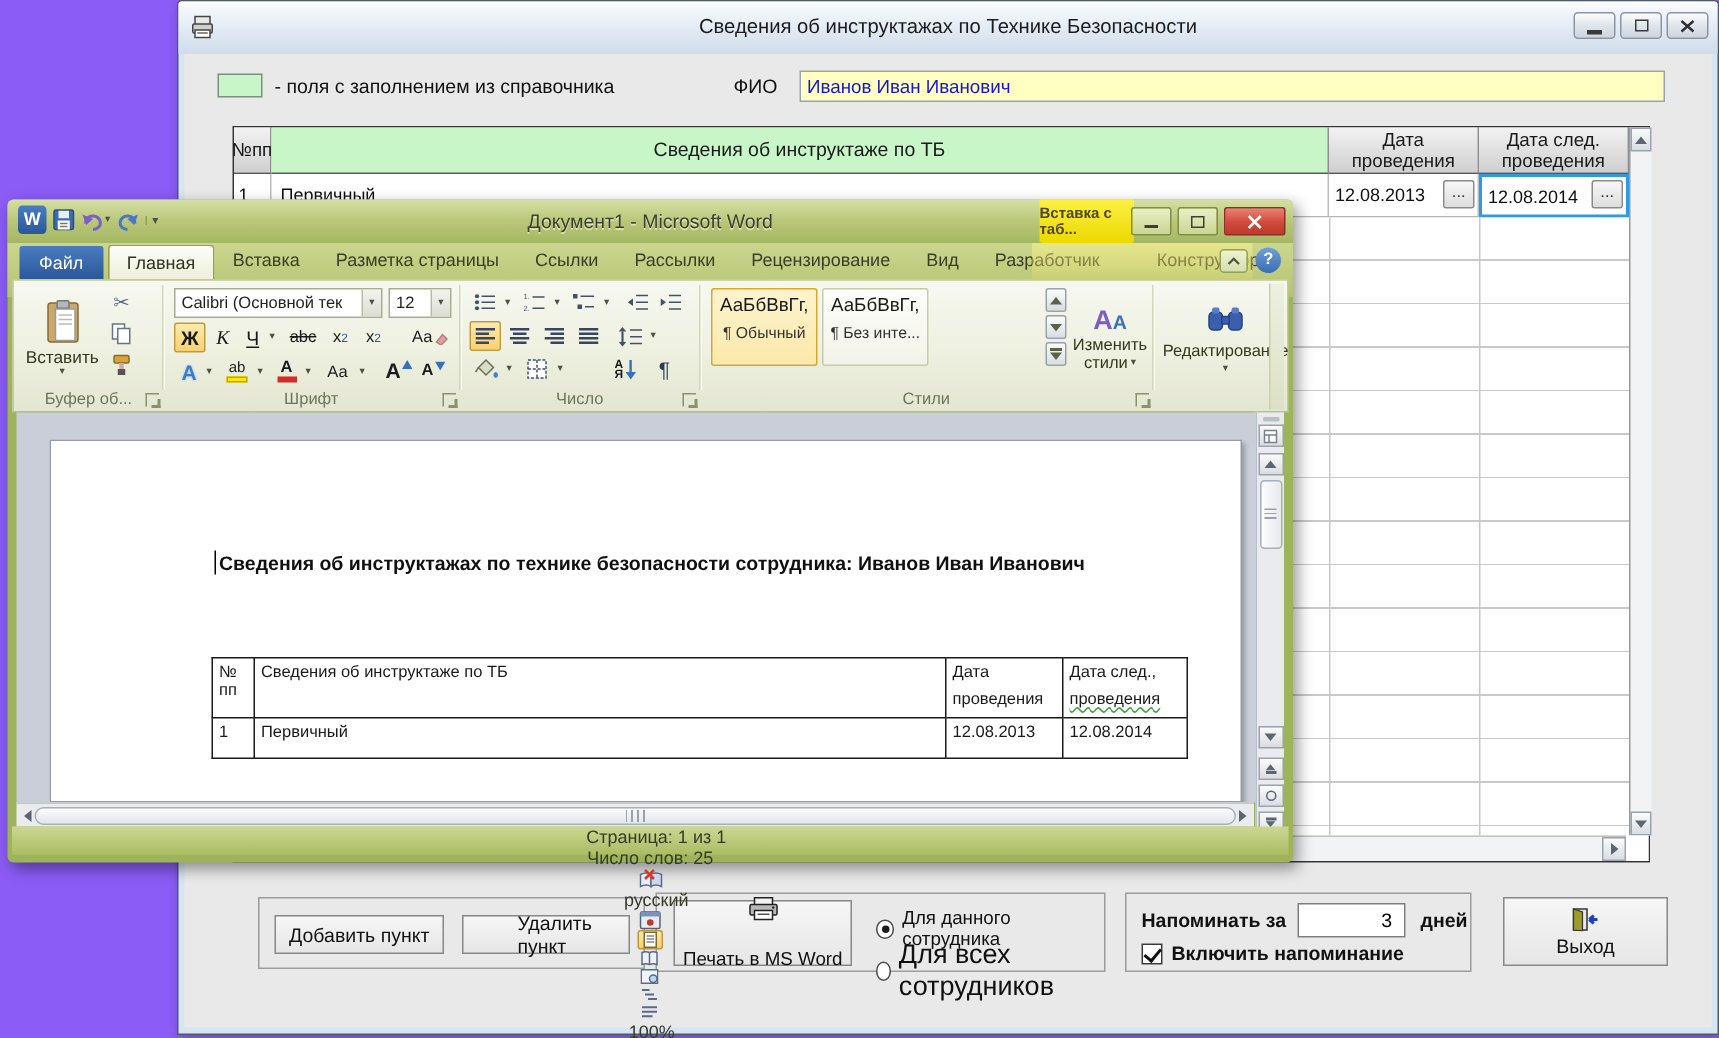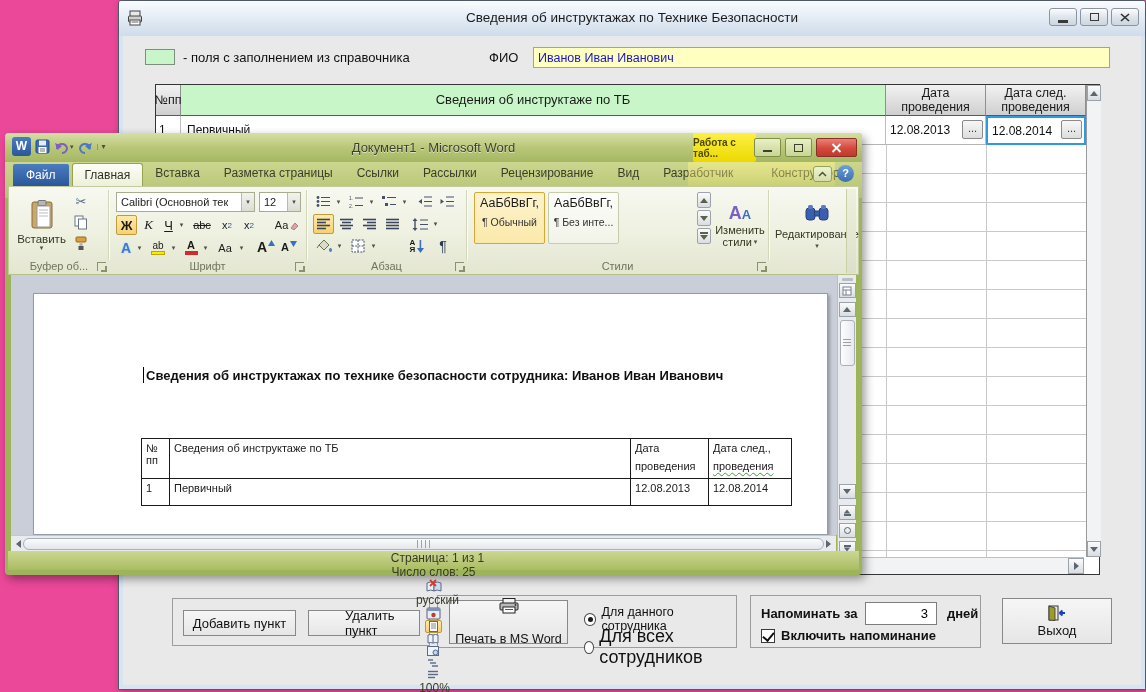--- a/index.html
+++ b/index.html
@@ -1,17 +1,17 @@
 <!DOCTYPE html>
 <html><head>
 <meta charset="utf-8">
 <style>
   html,body{margin:0;padding:0;background:#fff;}
   *{box-sizing:border-box;font-family:"Liberation Sans",sans-serif;}
-  #stage{position:relative;width:1146px;height:692px;overflow:hidden;background:#ec4899;}
+  #stage{position:relative;width:1146px;height:692px;overflow:hidden;background:#8b5cf6;}
   .abs{position:absolute;}
 
   
   #main-win{left:118px;top:0;width:1028px;height:690px;background:#d7e4f2;border:1px solid #4f5a66;border-radius:3px 3px 0 0;box-shadow:2px 2px 8px rgba(0,0,0,.25);}
   #main-titlebar{left:0;top:0;right:0;height:35px;background:linear-gradient(#fafcfe,#e5edf6 45%,#cfdcea);border-radius:2px 2px 0 0;}
   #main-title{left:0;right:0;top:9px;text-align:center;font-size:13.5px;color:#1c1c1c;}
   #main-app-icon{left:8px;top:8px;}
   .capbtn{width:28px;height:18px;border:1px solid #8b95a1;border-radius:3px;background:linear-gradient(#fdfdfd,#dfe5ec 50%,#cdd5de);display:flex;align-items:center;justify-content:center;}
   #main-client{left:4px;right:4px;top:35px;bottom:4px;background:#e9e9e9;}
 
@@ -252,21 +252,21 @@
           </span>
         <span>
             <svg width="15" height="14" viewBox="0 0 15 14">
               <path d="M12 9 a5 4.5 0 1 0 -5 4" fill="none" stroke="#4a77c9" stroke-width="2"></path>
               <polygon points="14,3 11.5,10 7,6" fill="#4a77c9"></polygon>
             </svg>
           </span>
         <span class="dd" style="font-size:8px;border-left:1px solid #8fa050;padding-left:4px;color:#4c5240;">▾</span>
       </div>
       <div class="abs" id="w-title">Документ1  -  Microsoft Word</div>
-      <div class="abs" id="ctx-group">Работа с таб...</div>
+      <div class="abs" id="ctx-group">Вставка с таб...</div>
       <div class="abs" style="right:5px;top:5px;display:flex;gap:4px;">
         <span class="wbtn">
             <span style="width:9px;height:2.5px;background:#3c4030;margin-top:7px;"></span>
           </span>
         <span class="wbtn">
             <span style="width:9px;height:8px;border:1.5px solid #3c4030;"></span>
           </span>
         <span id="w-close">
             <svg width="11" height="10" viewBox="0 0 11 10">
               <path d="M1.5 1 L9.5 9 M9.5 1 L1.5 9" stroke="#fff" stroke-width="1.8"></path>
@@ -502,21 +502,21 @@
           <span style="display:flex;flex-direction:column;font-size:8px;line-height:7px;color:#1a1a1a;font-weight:bold;">
             <span>А</span>
             <span>Я</span>
           </span>
           <svg width="7" height="13" viewBox="0 0 7 13" style="margin-left:2px;">
             <rect x="2.6" y="0" width="1.6" height="9" fill="#3a6fbf"></rect>
             <polygon points="0,8 7,8 3.5,13" fill="#3a6fbf"></polygon>
           </svg>
         </span>
       <span class="rbtn" style="left:424px;top:49px;width:20px;height:20px;font-size:14px;color:#2e3a55;">¶</span>
-      <div class="abs rgl" style="left:299px;width:157px;">Абзац</div>
+      <div class="abs rgl" style="left:299px;width:157px;">Число</div>
       <span class="launcher" style="left:446px;"></span>
       <div class="abs rdiv" style="left:457px;"></div>
 
       <div class="stylecard sel" style="left:465px;">
         <div class="sample">АаБбВвГг,</div>
         <div class="sname">¶ Обычный</div>
       </div>
       <div class="stylecard" style="left:539px;">
         <div class="sample">АаБбВвГг,</div>
         <div class="sname">¶ Без инте...</div>

